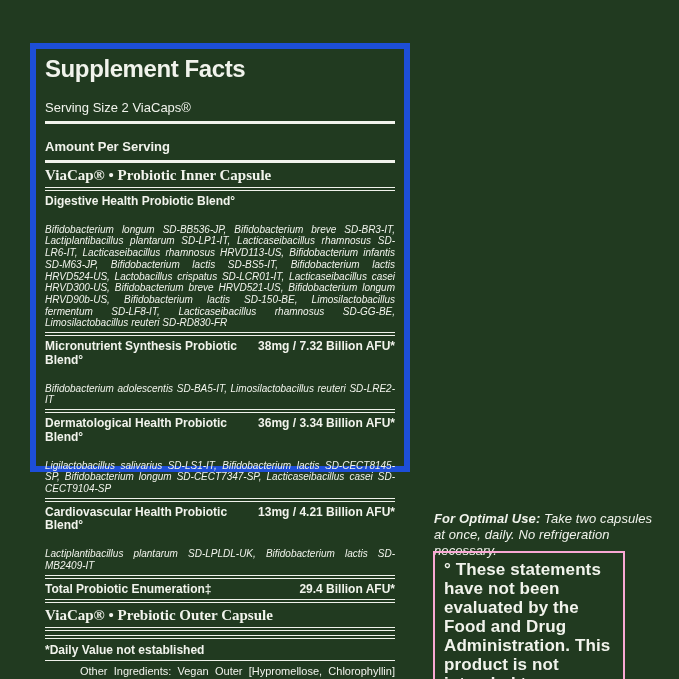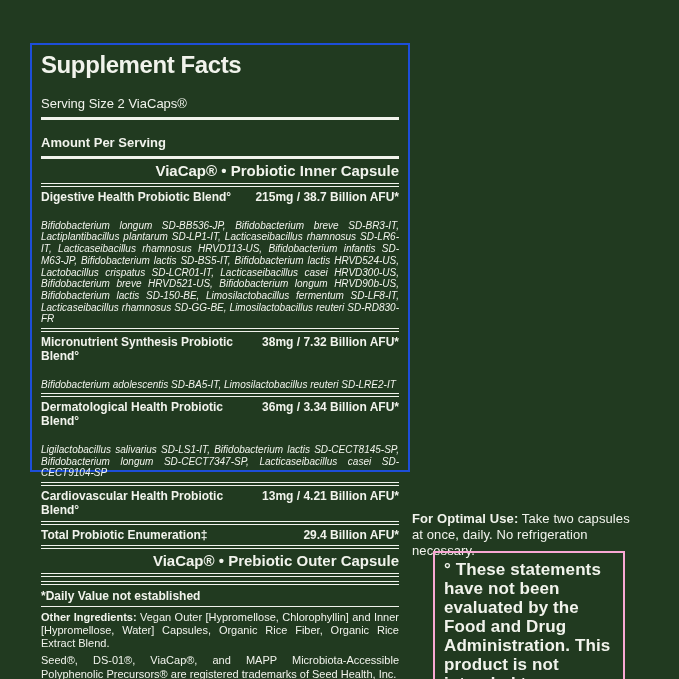--- a/index.html
+++ b/index.html
@@ -10,43 +10,43 @@
     background: #213a20;
     color: #f1f3ec;
     font-family: "Liberation Sans", sans-serif;
     overflow: hidden;
   }
   
   .panel {
     position: absolute;
     left: 30px; top: 43px;
     width: 380px; height: 429px;
-    border: 2px solid #1d4ed8;
+    border: 6px solid #1d4ed8;
     box-sizing: border-box;
     padding: 5px 9px 6px 9px;
   }
   .sf-title { font-size: 24px; font-weight: bold; letter-spacing: -0.4px; line-height: 1.05; margin-top: 2px; }
   .serving  { font-size: 13px; margin-top: 19px; }
   .sep-thick { height: 3px; background: #f1f3ec; margin: 6px 0 4px 0; }
   .aps { font-size: 13px; font-weight: bold; line-height: 1.1; margin-top: 16px; }
-  .cap-head { text-align: right; font-size: 15px; font-weight: bold; margin: 3px 0 1px 0; line-height: 1.1; }
+  .cap-head { text-align: left; font-size: 15px; font-weight: bold; margin: 3px 0 1px 0; line-height: 1.1; font-family: Liberation Serif, serif; }
   .sep-double { height: 2px; border-top: 1px solid #f1f3ec; border-bottom: 1px solid #f1f3ec; margin: 3px 0 4px 0; }
   .sep-thin { border-top: 1.5px solid #f1f3ec; margin: 3px 0 4px 0; }
   .row-head { display: flex; justify-content: space-between; align-items: baseline; font-size: 12px; font-weight: bold; line-height: 1.15; }
   .row-head .amt { white-space: nowrap; padding-left: 8px; }
   .strains { font-size: 10px; font-style: italic; text-align: justify; line-height: 1.17; margin-top: 15px; }
   .mapp-desc { font-size: 10.5px; line-height: 1.2; margin-top: 1px; }
   .dv-note { font-size: 12px; font-weight: bold; margin: 2px 0 2px 0; }
   .para { font-size: 11px; line-height: 1.2; text-align: justify; margin-top: 4px; }
-  .para .lead { font-weight: bold; }
+  .para .lead { font-weight: normal; margin-left: 35px; }
   
   .optimal {
     position: absolute;
-    left: 412px; top: 511px; width: 220px;
-    font-size: 13px; line-height: 1.22; letter-spacing: 0.1px;
+    left: 434px; top: 511px; width: 220px;
+    font-size: 13px; line-height: 1.22; letter-spacing: 0.1px; font-style: italic;
   }
   .optimal .lead { font-weight: bold; }
   .fda-box {
     position: absolute;
     left: 433px; top: 551px; width: 192px;
     box-sizing: border-box;
     border: 2px solid #f9a8d4;
     padding: 7px 9px;
     font-size: 17px; font-weight: bold; line-height: 1.12; letter-spacing: 0.1px;
   }
@@ -64,21 +64,20 @@
     <div class="sep-thick"></div>
     <div class="aps">Amount Per Serving</div>
     <div class="sep-thick"></div>
 
     <div class="cap-head">ViaCap® • Probiotic Inner Capsule</div>
     <div class="sep-double"></div>
 
     <div>
       <div class="row-head">
         <span>Digestive Health Probiotic Blend°</span>
-        <span class="amt">215mg / 38.7 Billion AFU*</span>
       </div>
       <div class="strains">Bifidobacterium longum SD-BB536-JP, Bifidobacterium breve SD-BR3-IT, Lactiplantibacillus plantarum SD-LP1-IT, Lacticaseibacillus rhamnosus SD-LR6-IT, Lacticaseibacillus rhamnosus HRVD113-US, Bifidobacterium infantis SD-M63-JP, Bifidobacterium lactis SD-BS5-IT, Bifidobacterium lactis HRVD524-US, Lactobacillus crispatus SD-LCR01-IT, Lacticaseibacillus casei HRVD300-US, Bifidobacterium breve HRVD521-US, Bifidobacterium longum HRVD90b-US, Bifidobacterium lactis SD-150-BE, Limosilactobacillus fermentum SD-LF8-IT, Lacticaseibacillus rhamnosus SD-GG-BE, Limosilactobacillus reuteri SD-RD830-FR</div>
     </div>
     <div class="sep-double"></div>
 
     <div>
       <div class="row-head">
         <span>Micronutrient Synthesis Probiotic Blend°</span>
         <span class="amt">38mg / 7.32 Billion AFU*</span>
       </div>
@@ -93,20 +92,21 @@
       </div>
       <div class="strains">Ligilactobacillus salivarius SD-LS1-IT, Bifidobacterium lactis SD-CECT8145-SP, Bifidobacterium longum SD-CECT7347-SP, Lacticaseibacillus casei SD-CECT9104-SP</div>
     </div>
     <div class="sep-double"></div>
 
     <div>
       <div class="row-head">
         <span>Cardiovascular Health Probiotic Blend°</span>
         <span class="amt">13mg / 4.21 Billion AFU*</span>
       </div>
+      <div class="strains">Lactiplantibacillus plantarum SD-LPLDL-UK, Bifidobacterium lactis SD-MB2409-IT</div>
     </div>
     <div class="sep-double"></div>
 
     <div class="row-head">
       <span>Total Probiotic Enumeration‡</span>
       <span class="amt">29.4 Billion AFU*</span>
     </div>
     <div class="sep-double"></div>
 
     <div class="cap-head">ViaCap® • Prebiotic Outer Capsule</div>

